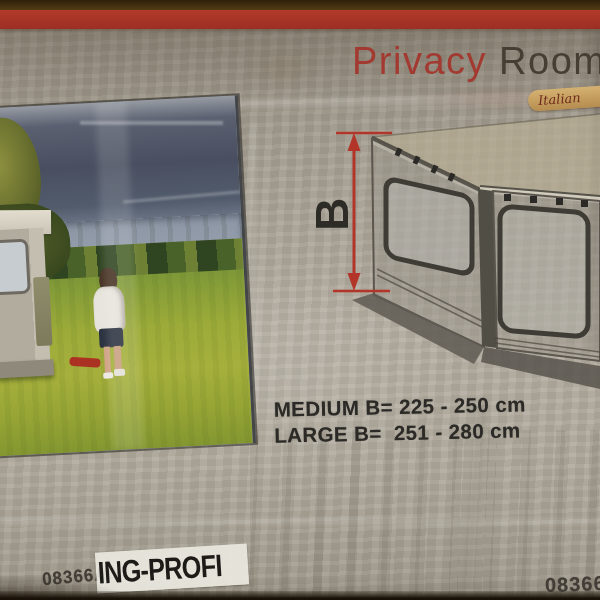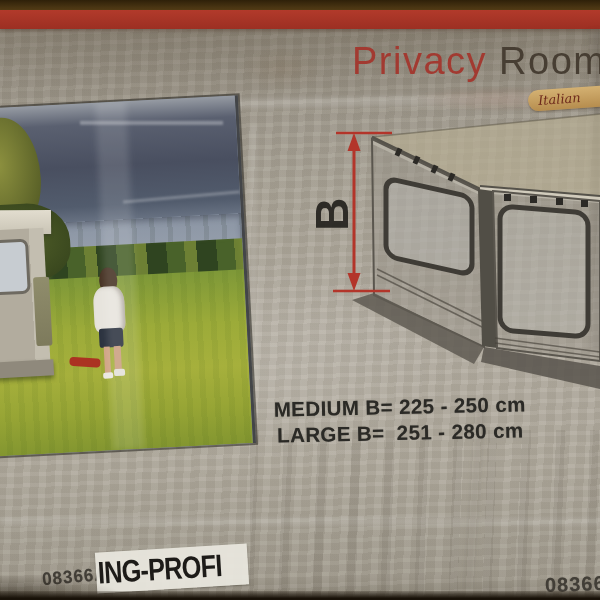--- a/index.html
+++ b/index.html
@@ -4,21 +4,20 @@
 <style>
   html,body{margin:0;padding:0;background:#111;}
   .stage{
     position:relative;width:600px;height:600px;overflow:hidden;
     font-family:"Liberation Sans",sans-serif;
     background:
       radial-gradient(ellipse 260px 160px at 45% 62%, rgba(255,255,255,0.10), transparent 70%),
       repeating-linear-gradient(93deg, rgba(255,255,255,0.05) 0 7px, rgba(70,64,54,0.05) 7px 16px),
       repeating-linear-gradient(178deg, rgba(255,255,255,0.04) 0 4px, rgba(80,74,64,0.05) 4px 11px),
       linear-gradient(180deg,#8f897e 0%,#9e988c 14%,#a9a396 32%,#b4aea2 55%,#b0aa9d 78%,#a29c8f 96%,#8d8779 100%);
-    text-align: center;
   }
   .abs{position:absolute;}
   
   .band-brown{left:0;top:0;width:600px;height:10px;background:linear-gradient(180deg,#2e2009,#533c16);}
   .band-red{left:0;top:10px;width:600px;height:19px;background:linear-gradient(180deg,#b23a2b,#9c2f22);box-shadow:0 2px 3px rgba(60,30,20,.35);}
   .top-shade{left:0;top:29px;width:600px;height:110px;background:linear-gradient(180deg,rgba(104,92,72,.30),rgba(104,92,72,0) 85%);}
   .right-crease{left:586px;top:30px;width:14px;height:320px;background:linear-gradient(90deg,transparent,rgba(55,48,40,.28));filter:blur(2px);}
   .bottom-edge{left:0;top:591px;width:600px;height:9px;background:linear-gradient(180deg,rgba(45,35,22,.25),#181108 80%);}
   .bottom-corner{left:0;top:575px;width:120px;height:25px;background:radial-gradient(ellipse at 0% 100%,rgba(30,22,12,.55),transparent 75%);}
   .bottom-streaks{left:250px;top:430px;width:350px;height:165px;background:repeating-linear-gradient(92deg,rgba(70,62,52,.10) 0 9px,transparent 9px 34px);}

